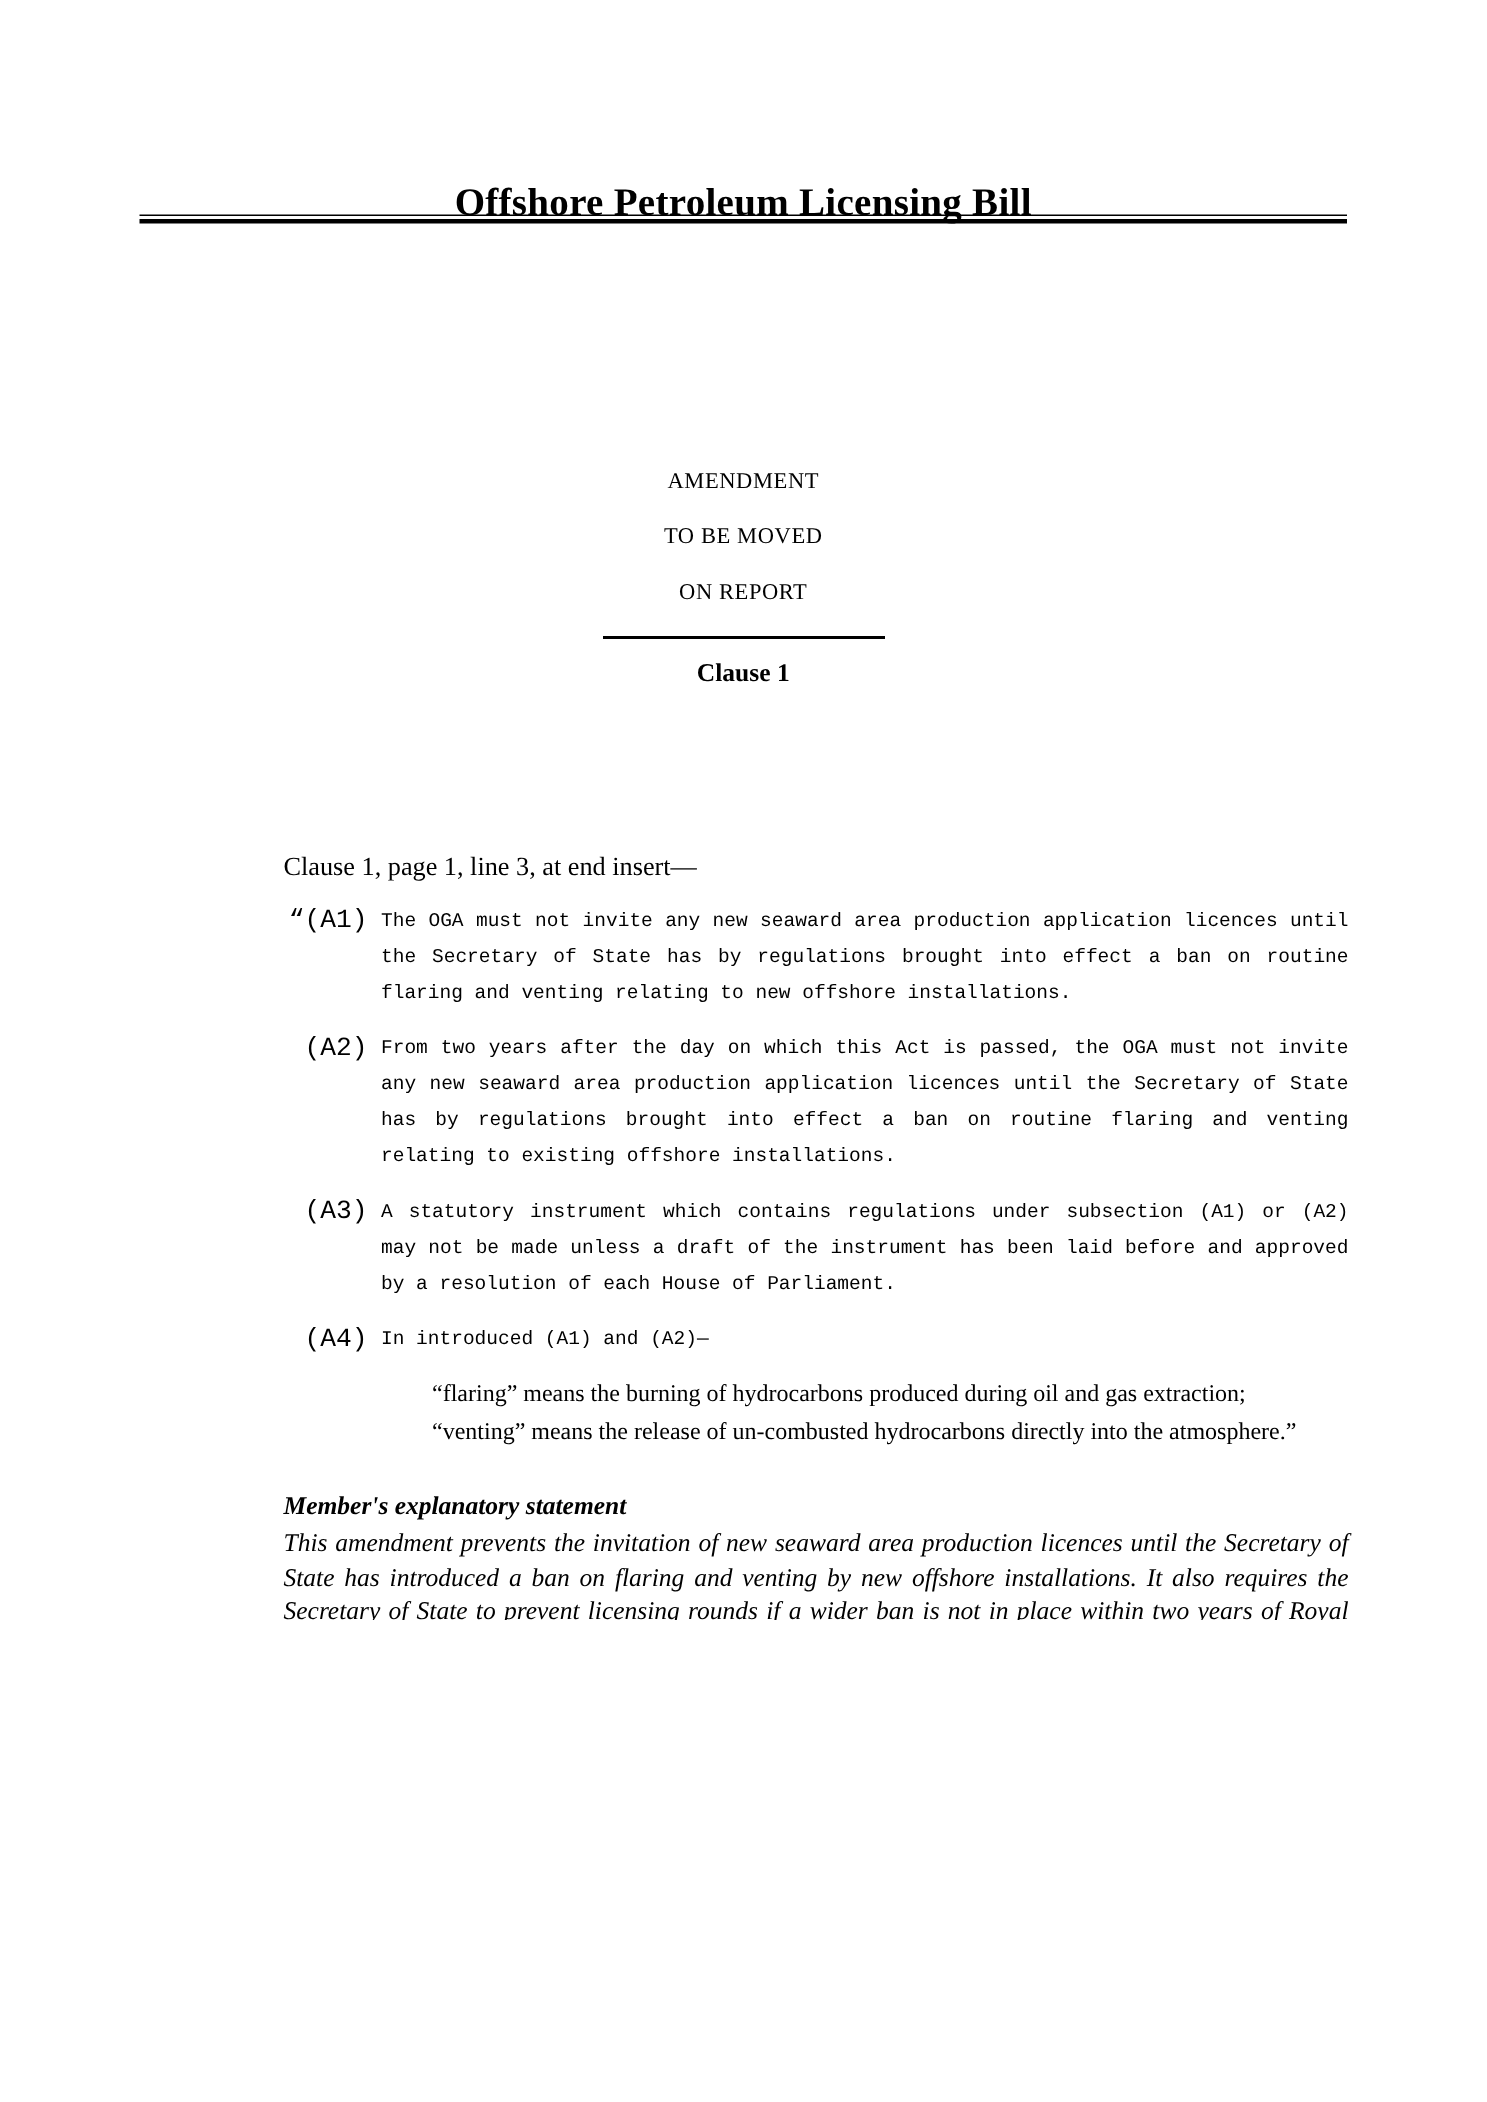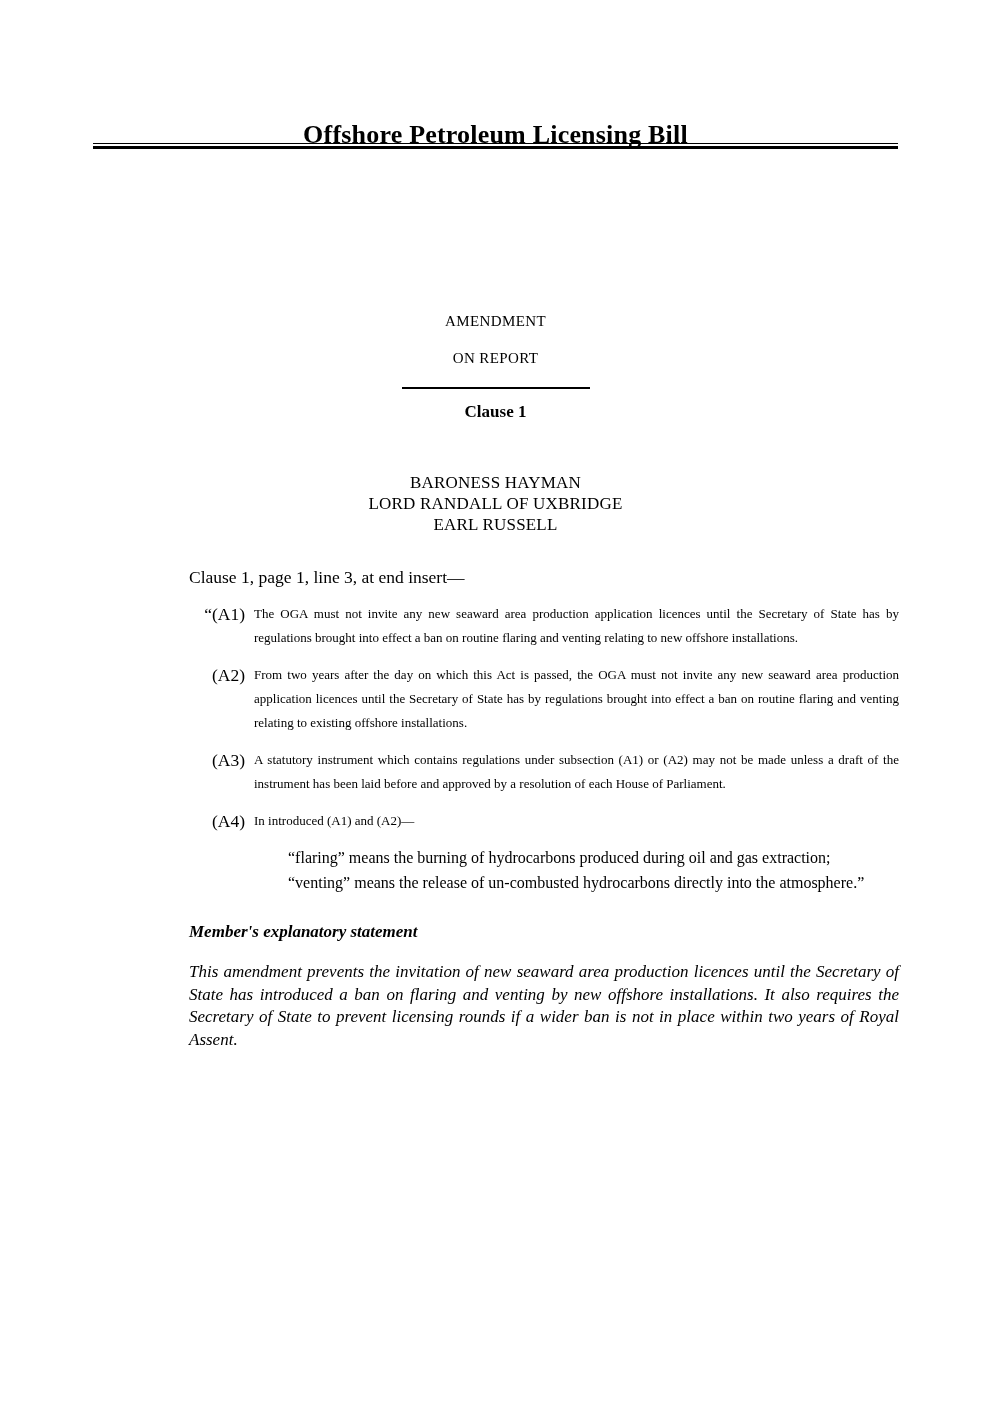--- a/index.html
+++ b/index.html
@@ -103,20 +103,21 @@
     font-size: 17.5px;
     line-height: 22px;
     margin-bottom: 14px;
   }
 
   .para {
     position: relative;
     display: flex;
     align-items: flex-start;
     margin-bottom: 13px;
+    font-family: Liberation Mono, monospace;
   }
   .para .label {
     position: absolute;
     left: 0;
     top: 0;
     width: 152px;
     text-align: right;
     font-size: 17.5px;
     line-height: 24px;
     white-space: pre;
@@ -156,21 +157,21 @@
   .explanatory {
     margin-top: 26px;
     margin-left: 96px;
     width: 710px;
   }
   .explanatory-heading {
     font-size: 17px;
     font-weight: bold;
     font-style: italic;
     line-height: 22px;
-    margin-bottom: 18px;
+    margin-bottom: 3px;
   }
   .explanatory-body {
     font-size: 17px;
     font-style: italic;
     line-height: 22.5px;
     text-align: justify;
   }
 
   
   .footer {
@@ -195,32 +196,28 @@
   <h1 class="doc-title">Offshore Petroleum Licensing Bill</h1>
 
   <div class="title-rule">
     <div class="thin"></div>
     <div class="gap"></div>
     <div class="thick"></div>
   </div>
 
   <div class="heading-block">
     <div class="heading-line">AMENDMENT</div>
+    <div class="heading-line">TO BE MOVED</div>
     <div class="heading-line">ON REPORT</div>
     <div class="clause-rule-wrap">
       <div class="clause-rule"></div>
     </div>
     <div class="clause-heading">Clause 1</div>
   </div>
 
-  <div class="sponsors">
-    <div class="sponsor">BARONESS HAYMAN</div>
-    <div class="sponsor">LORD RANDALL OF UXBRIDGE</div>
-    <div class="sponsor">EARL RUSSELL</div>
-  </div>
 
   <div class="body-area">
 
     <div class="insert-line">Clause 1, page 1, line 3, at end insert—</div>
 
     <div class="para">
       <div class="label">“(A1)</div>
       <div class="text">The OGA must not invite any new seaward area production application licences until the Secretary of State has by regulations brought into effect a ban on routine flaring and venting relating to new offshore installations.</div>
     </div>
 

